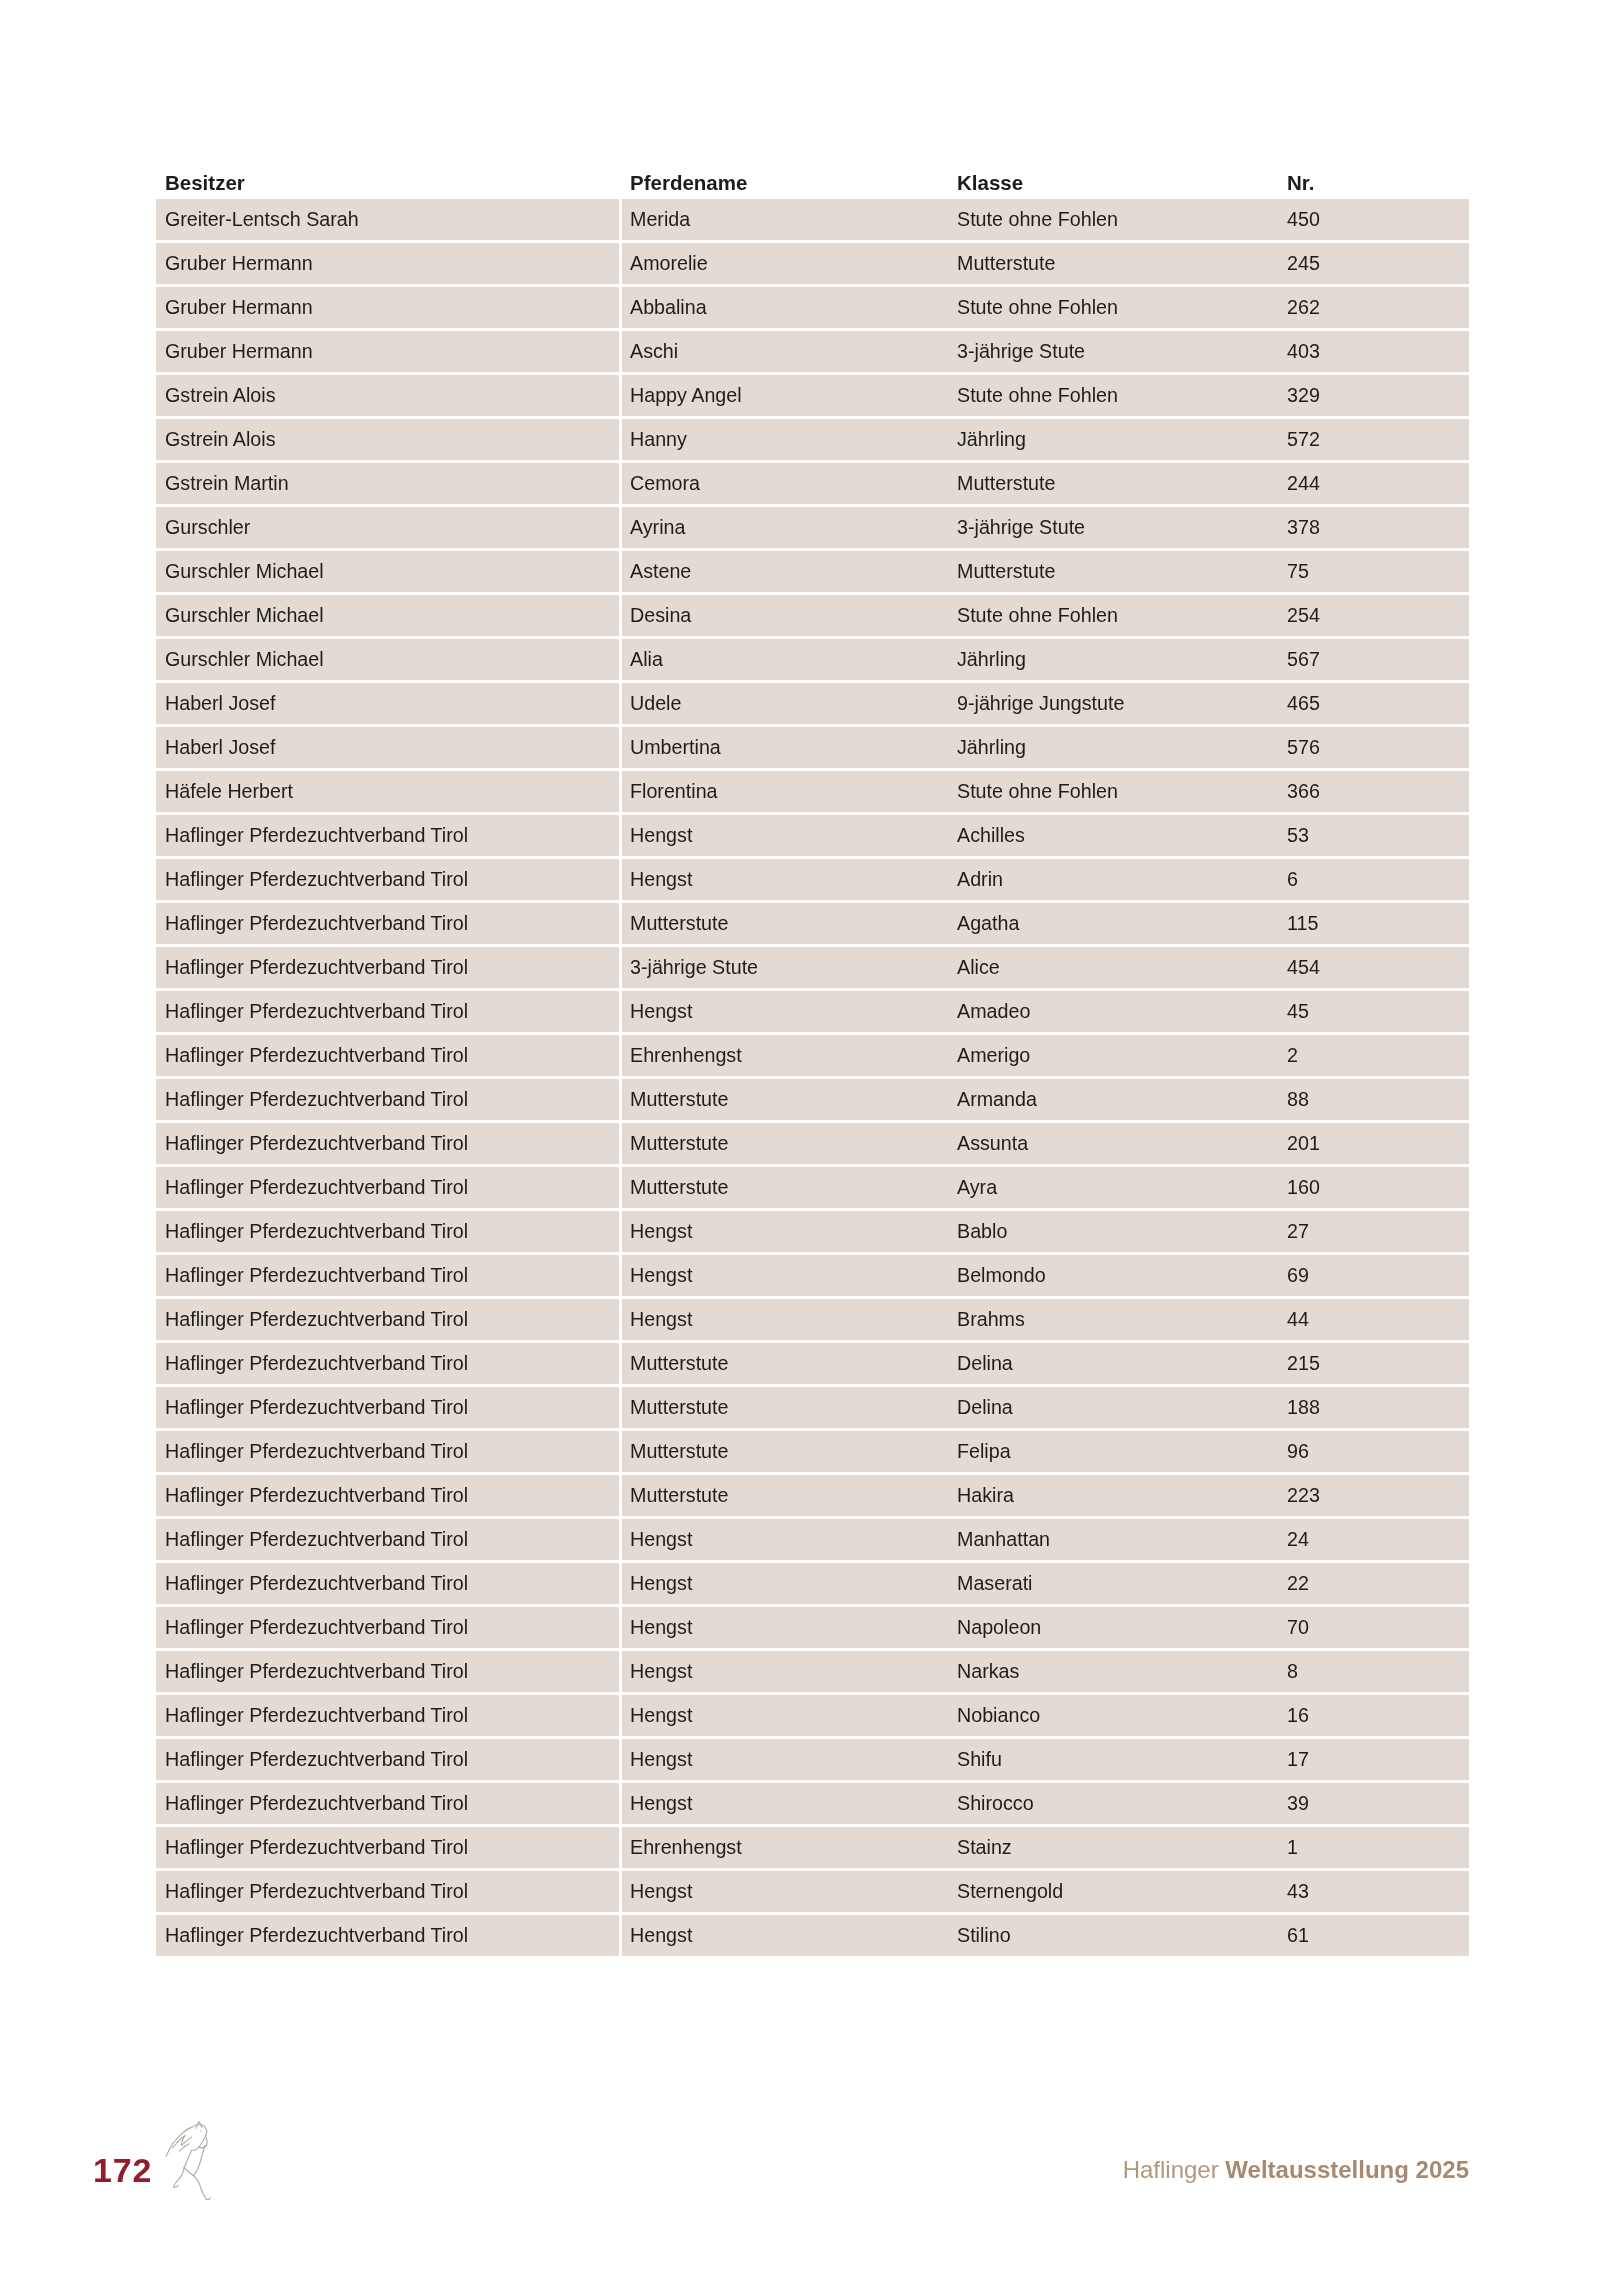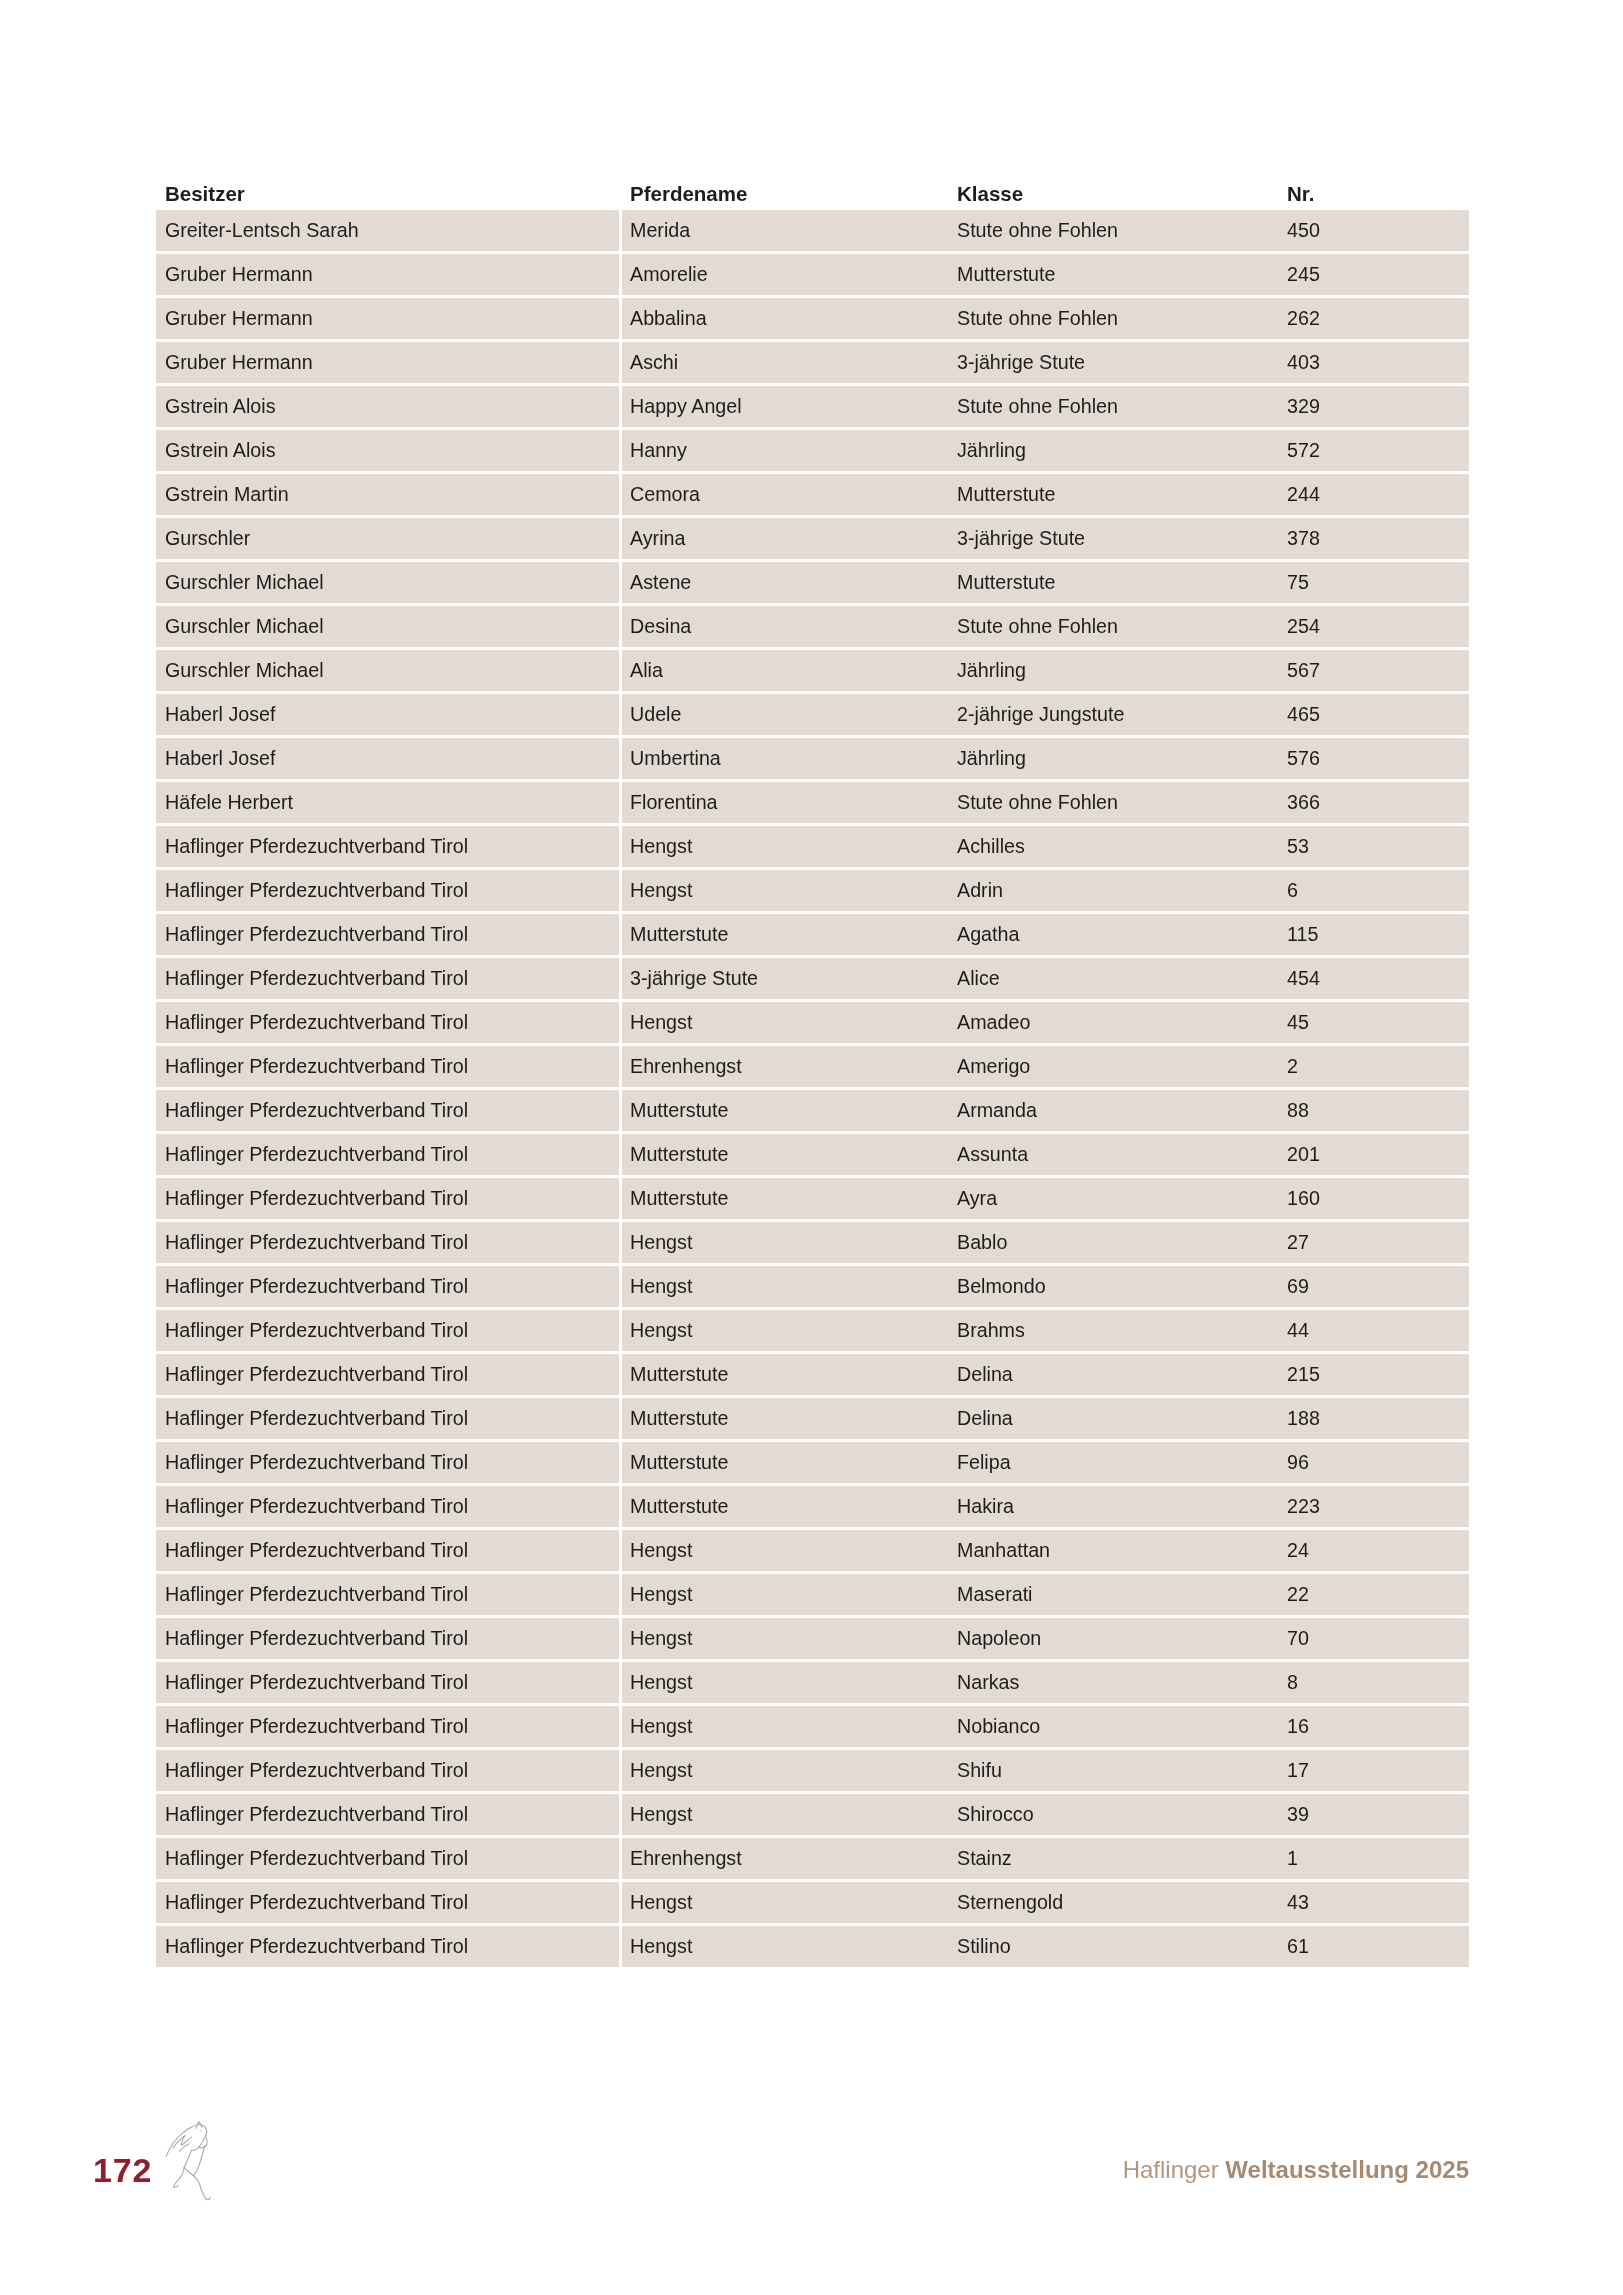--- a/index.html
+++ b/index.html
@@ -2,21 +2,21 @@
 <html style="font-size:13px"><head>
 <meta charset="utf-8">
 <style>
   html,body{margin:0;padding:0;}
   body{
     width:1623px;height:2295px;position:relative;background:#ffffff;
     font-family:"Liberation Sans",sans-serif;color:#1d1d1b;overflow:hidden;
   }
   
   .table-wrap{position:absolute;left:156px;top:166px;width:1313px;}
-  .thead{position:relative;height:33px;margin-top:11px;}
+  .thead{position:relative;height:33px;}
   .thead .th{
     position:absolute;top:0;height:33px;display:flex;align-items:center;
     font-size:20.5px;font-weight:bold;white-space:nowrap;
   }
   .th.c1{left:9px;}  .th.c2{left:474px;} .th.c3{left:801px;} .th.c4{left:1131px;}
   .rows{position:relative;}
   .row{position:relative;height:41px;margin-bottom:3px;}
   .seg{position:absolute;top:0;height:41px;background:#e3dbd3;}
   .seg.a{left:0;width:463px;}
   .seg.b{left:466px;right:0;}
@@ -145,21 +145,21 @@
     <div class="cell c2">Alia</div>
     <div class="cell c3">Jährling</div>
     <div class="cell c4">567</div>
   </div>
 
   <div class="row">
     <div class="seg a"></div>
     <div class="seg b"></div>
     <div class="cell c1">Haberl Josef</div>
     <div class="cell c2">Udele</div>
-    <div class="cell c3">2-jährige Jungstute</div>
+    <div class="cell c3">9-jährige Jungstute</div>
     <div class="cell c4">465</div>
   </div>
 
   <div class="row">
     <div class="seg a"></div>
     <div class="seg b"></div>
     <div class="cell c1">Haberl Josef</div>
     <div class="cell c2">Umbertina</div>
     <div class="cell c3">Jährling</div>
     <div class="cell c4">576</div>

